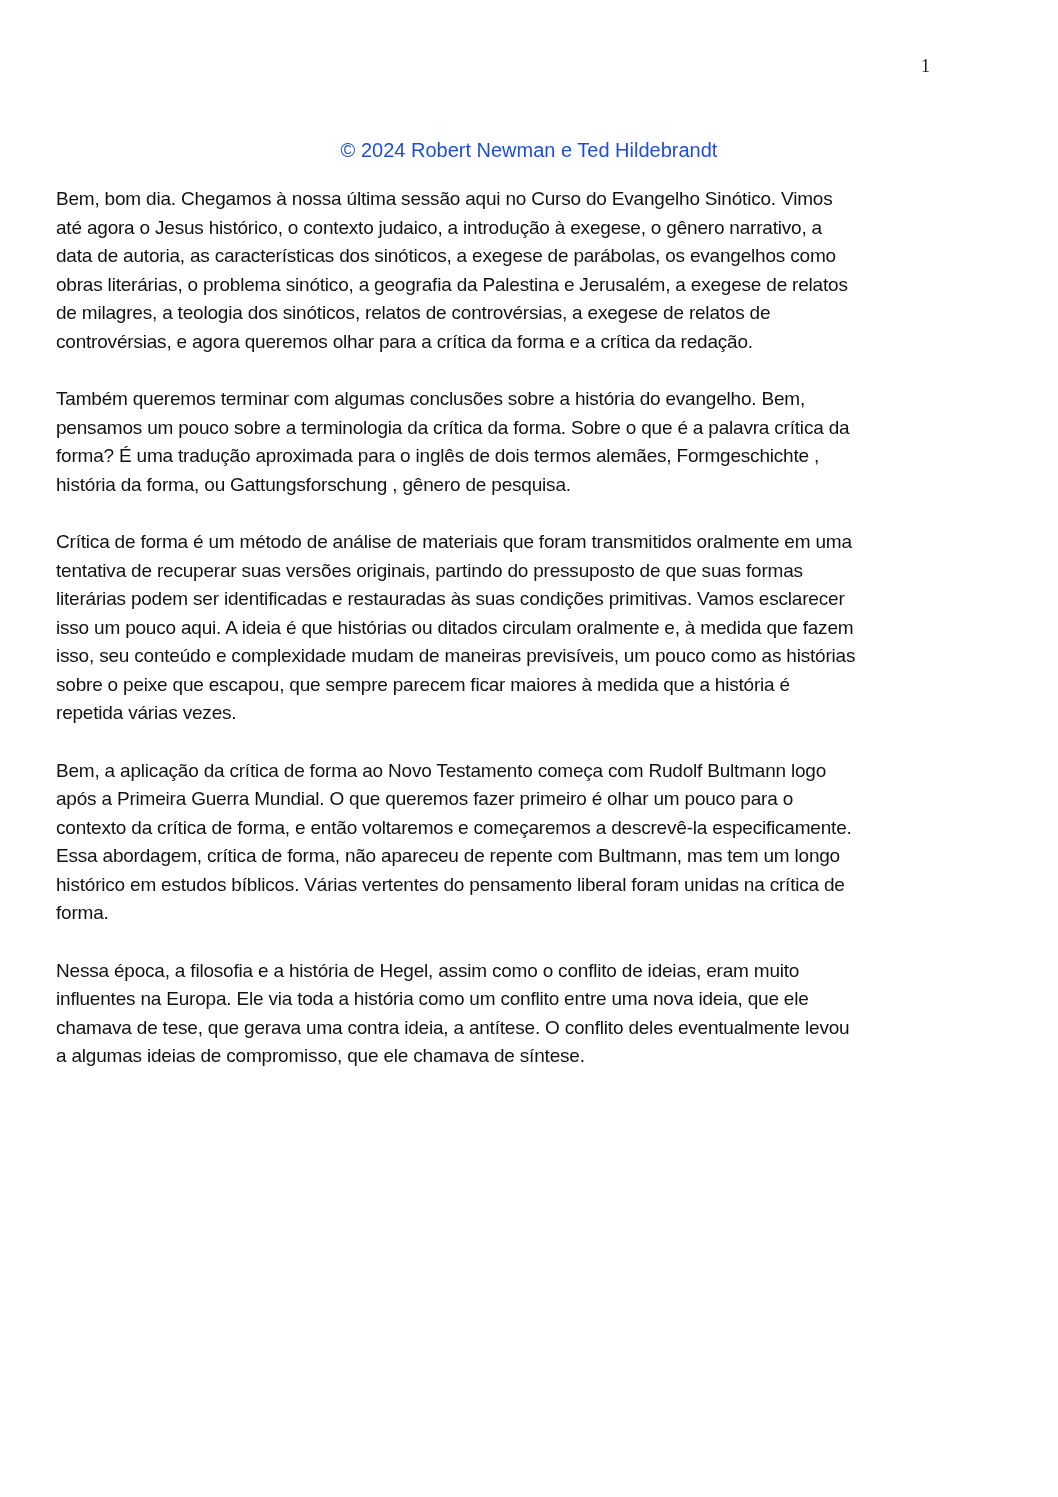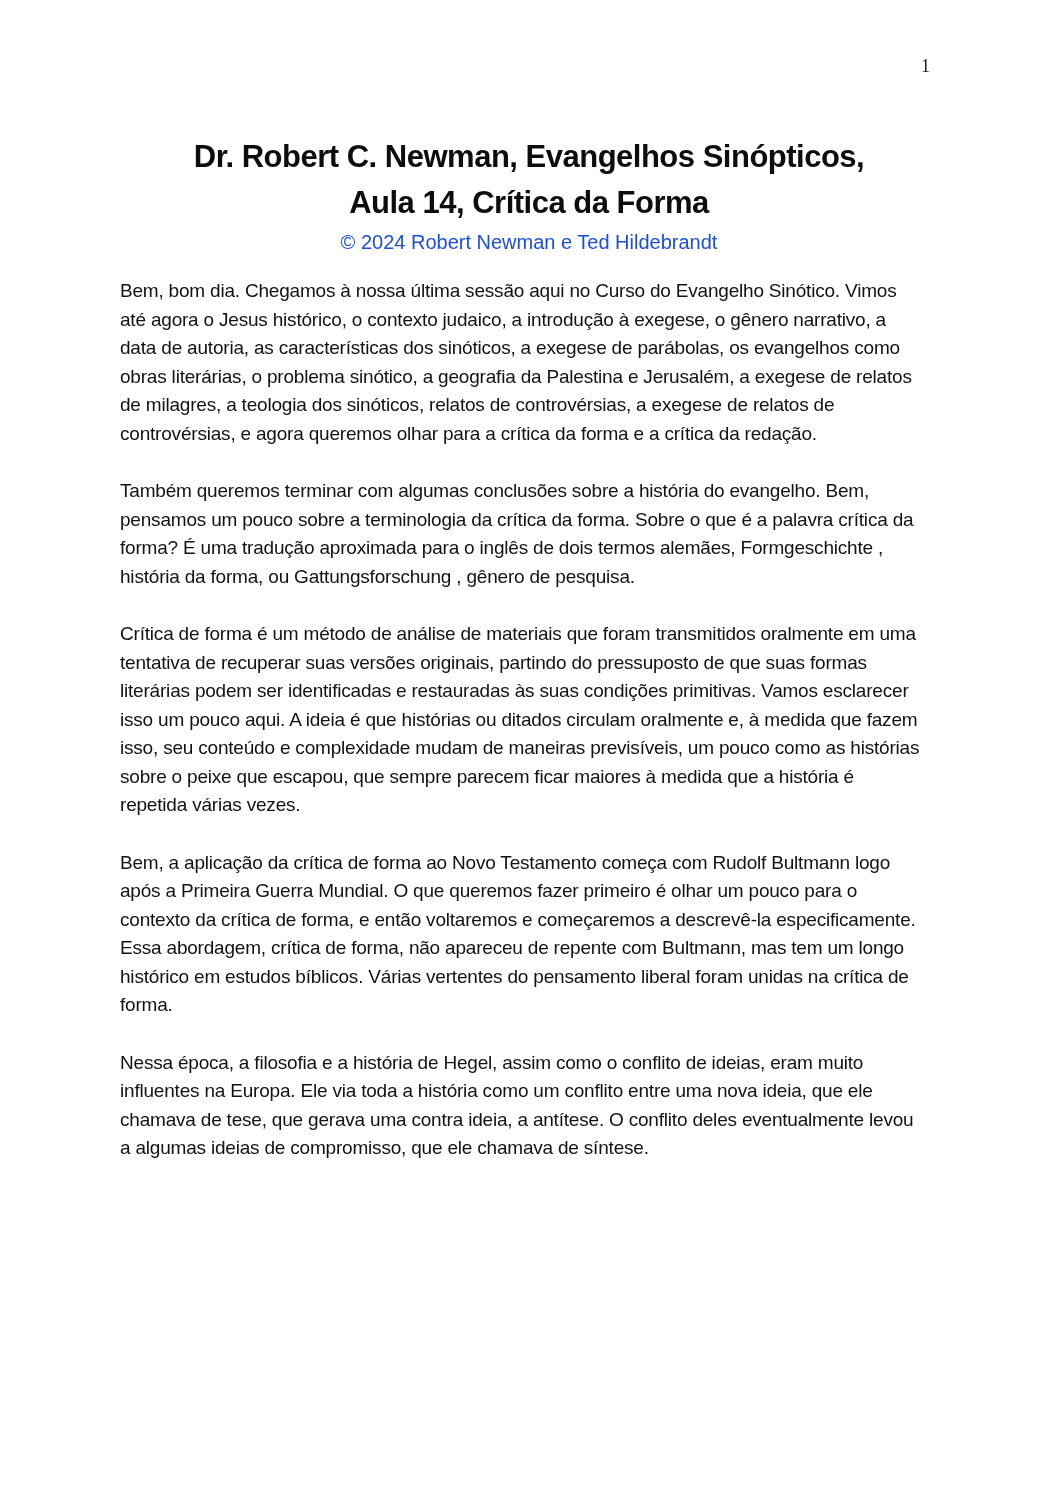--- a/index.html
+++ b/index.html
@@ -40,44 +40,40 @@
     color: #0d0d0d;
   }
   .copyright {
     margin: 3px 0 0 0;
     font-family: Liberation Sans, sans-serif;
     font-size: 20px;
     line-height: 26px;
     color: #1d4ed8;
   }
   .content {
-    margin: 22px 128px 0 120px;
+    margin: 22px 128px 0 56px;
     width: 800px;
   }
   .content p {
     margin: 0 0 29px 0;
     font-size: 19px;
     line-height: 28.5px;
     letter-spacing: -0.2px;
     text-align: left;
     color: #121212;
   }
 </style>
 </head>
 <body>
 
 <div class="page">
 
   <div class="page-number">1</div>
 
   <div class="title-block">
-    <h1 class="doc-title">
-      <span>Dr. Robert C. Newman, Evangelhos Sinópticos,</span><br>
-      <span>Aula 14, Crítica da Forma</span>
-    </h1>
     <p class="copyright">© 2024 Robert Newman e Ted Hildebrandt</p>
   </div>
 
   <div class="content">
     <p>Bem, bom dia. Chegamos à nossa última sessão aqui no Curso do Evangelho Sinótico. Vimos até agora o Jesus histórico, o contexto judaico, a introdução à exegese, o gênero narrativo, a data de autoria, as características dos sinóticos, a exegese de parábolas, os evangelhos como obras literárias, o problema sinótico, a geografia da Palestina e Jerusalém, a exegese de relatos de milagres, a teologia dos sinóticos, relatos de controvérsias, a exegese de relatos de controvérsias, e agora queremos olhar para a crítica da forma e a crítica da redação.</p>
     <p>Também queremos terminar com algumas conclusões sobre a história do evangelho. Bem, pensamos um pouco sobre a terminologia da crítica da forma. Sobre o que é a palavra crítica da forma? É uma tradução aproximada para o inglês de dois termos alemães, Formgeschichte , história da forma, ou Gattungsforschung , gênero de pesquisa.</p>
     <p>Crítica de forma é um método de análise de materiais que foram transmitidos oralmente em uma tentativa de recuperar suas versões originais, partindo do pressuposto de que suas formas literárias podem ser identificadas e restauradas às suas condições primitivas. Vamos esclarecer isso um pouco aqui. A ideia é que histórias ou ditados circulam oralmente e, à medida que fazem isso, seu conteúdo e complexidade mudam de maneiras previsíveis, um pouco como as histórias sobre o peixe que escapou, que sempre parecem ficar maiores à medida que a história é repetida várias vezes.</p>
     <p>Bem, a aplicação da crítica de forma ao Novo Testamento começa com Rudolf Bultmann logo após a Primeira Guerra Mundial. O que queremos fazer primeiro é olhar um pouco para o contexto da crítica de forma, e então voltaremos e começaremos a descrevê-la especificamente. Essa abordagem, crítica de forma, não apareceu de repente com Bultmann, mas tem um longo histórico em estudos bíblicos. Várias vertentes do pensamento liberal foram unidas na crítica de forma.</p>
     <p>Nessa época, a filosofia e a história de Hegel, assim como o conflito de ideias, eram muito influentes na Europa. Ele via toda a história como um conflito entre uma nova ideia, que ele chamava de tese, que gerava uma contra ideia, a antítese. O conflito deles eventualmente levou a algumas ideias de compromisso, que ele chamava de síntese.</p>
   </div>

